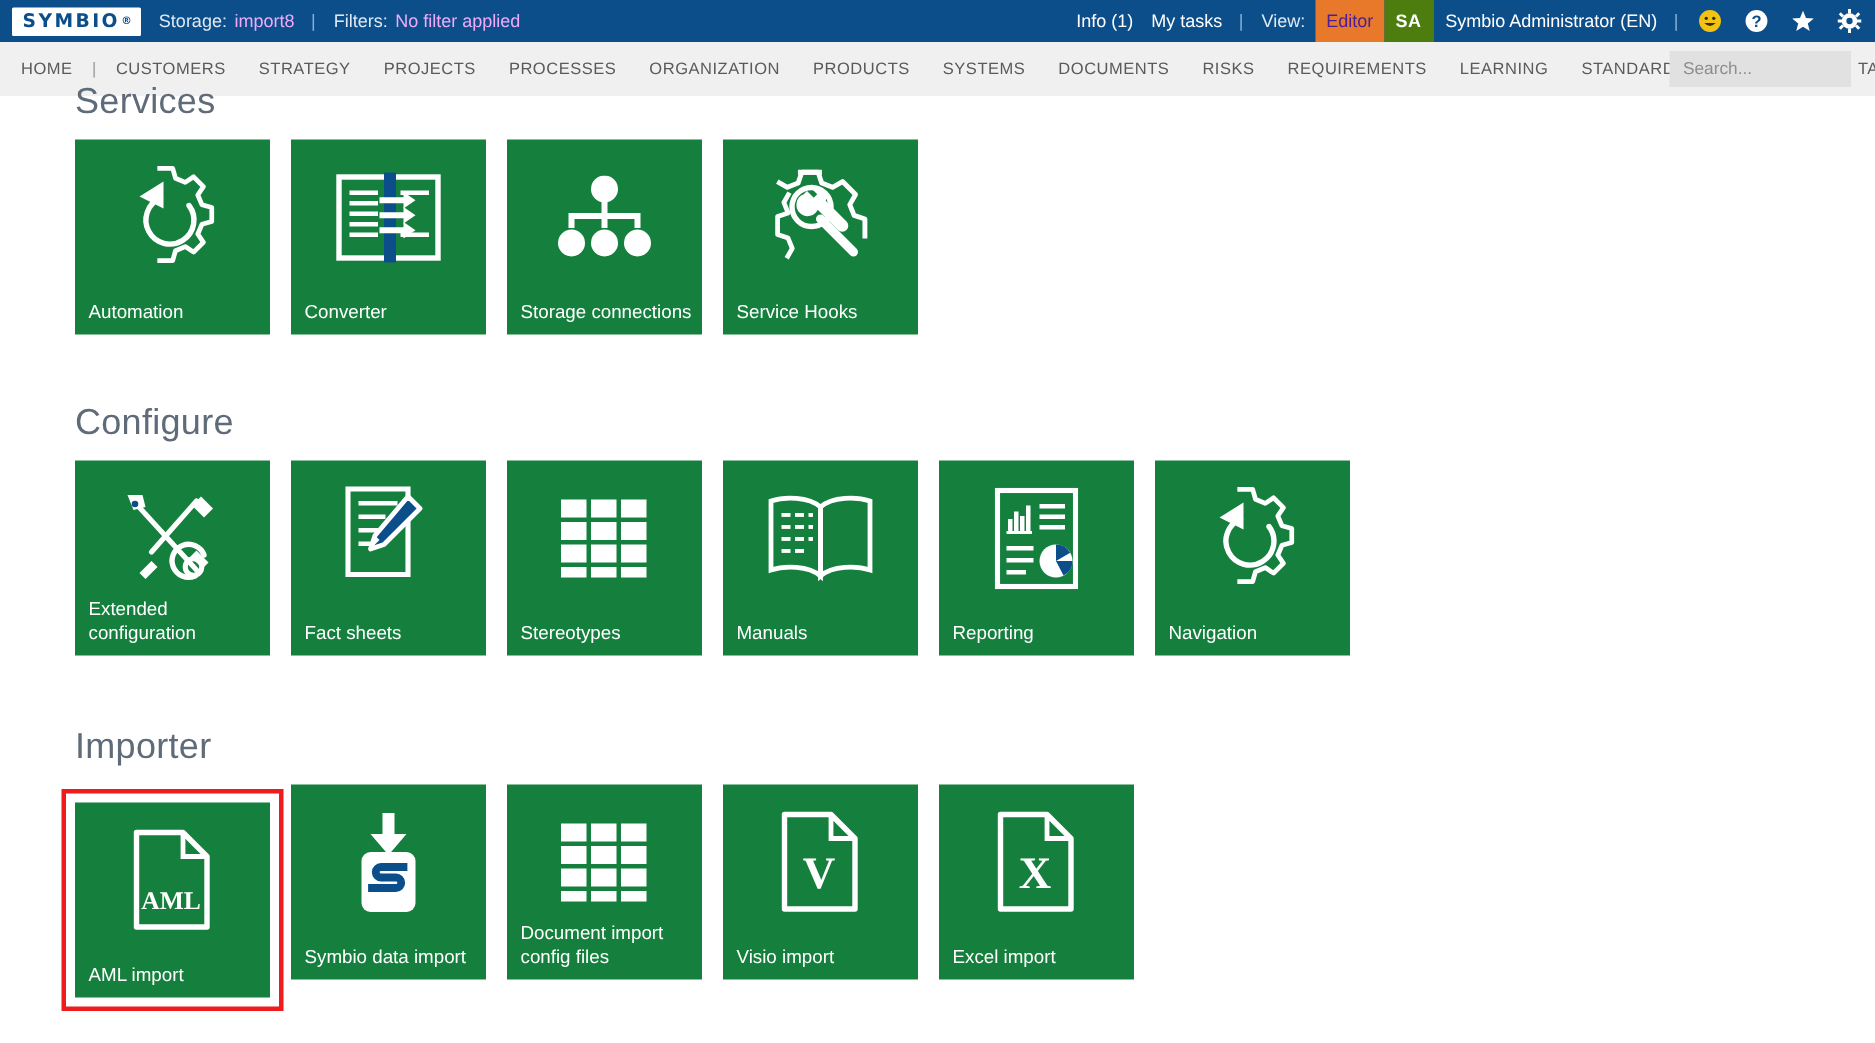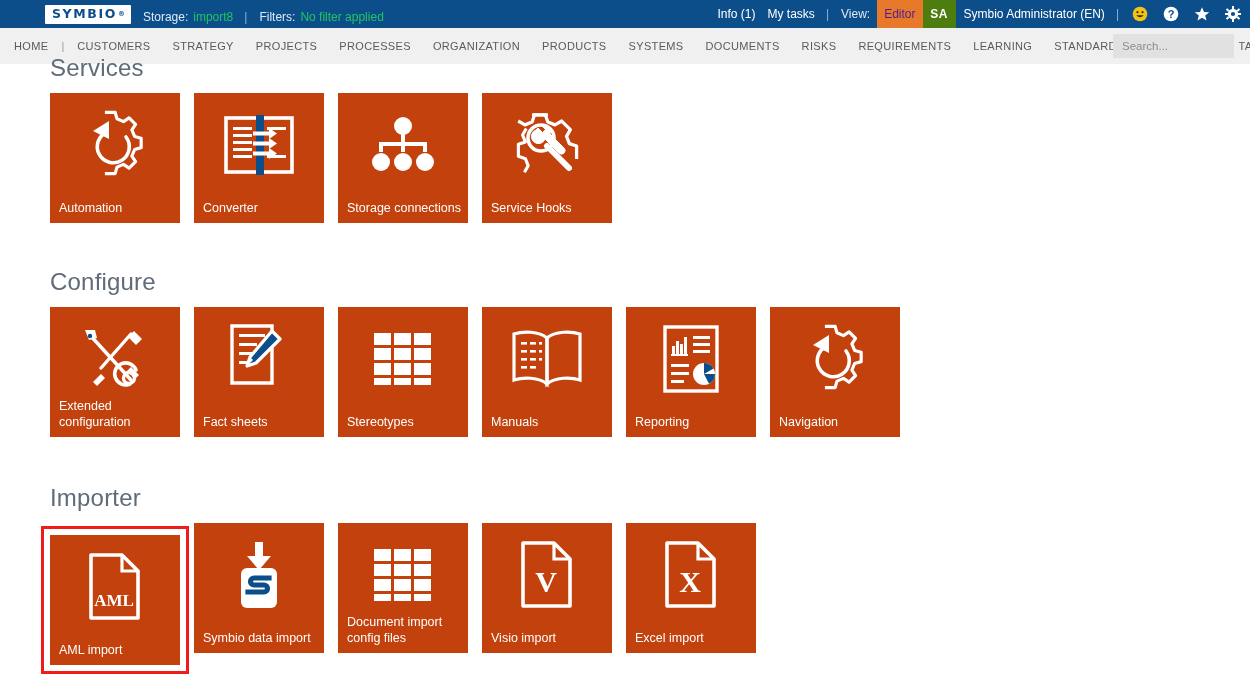--- a/index.html
+++ b/index.html
@@ -15,41 +15,41 @@
   
   #topbar {
     position: absolute; left: 0; top: 0;
     width: 1250px; height: 28px;
     background: #0c4e8a;
     display: flex; align-items: center;
     color: #ffffff;
     font-size: 12px;
     white-space: nowrap;
   }
-  #topbar .left { display: flex; align-items: flex-end; padding-left: 8px; margin-left: 37px; }
+  #topbar .left { display: flex; align-items: center; padding-left: 8px; }
   #topbar .right { display: flex; align-items: center; margin-left: auto; height: 28px; }
 
   .logo {
     background: #ffffff;
     color: #0c4e8a;
     font-family: "DejaVu Sans", sans-serif;
     font-weight: bold;
     font-size: 12.5px;
     letter-spacing: 1.6px;
     padding: 2px 6px 2px 7px;
     line-height: 14px;
     border-radius: 1px;
     position: relative;
     height: 19px;
     display: flex; align-items: center;
   }
   .logo .tm { font-size: 7px; vertical-align: top; letter-spacing: 0; margin-left: 1px; }
 
   .tb-label { margin-left: 12px; color: #dfeaf4; }
-  .tb-value { margin-left: 5px; color: #22c55e; }
+  .tb-value { margin-left: 5px; color: #f0abfc; }
   .tb-sep   { margin-left: 11px; color: #89b0d2; }
 
   .tb-item { margin-left: 12px; color: #ffffff; cursor: default; }
   .tb-item.dim { color: #dfeaf4; }
 
   .view-badge {
     background: #e8792b; color: #4c1d95;
     padding: 0 7px; height: 28px; display: flex; align-items: center;
     margin-left: 7px; font-size: 12px;
   }
@@ -106,21 +106,21 @@
     letter-spacing: .2px;
     height: 34px;
     line-height: 34px;
     margin: 0 0 8px 0;
   }
   .tiles { display: flex; }
 
   .tile {
     position: relative;
     width: 130px; height: 130px;
-    background: #c2410c;
+    background: #15803d;
     margin-right: 14px;
     cursor: pointer;
     flex: 0 0 130px;
   }
   .tile:last-child { margin-right: 0; }
   .tile .glyph {
     position: absolute; left: 0; top: 14px;
     width: 130px; height: 76px;
     display: flex; align-items: center; justify-content: center;
   }

